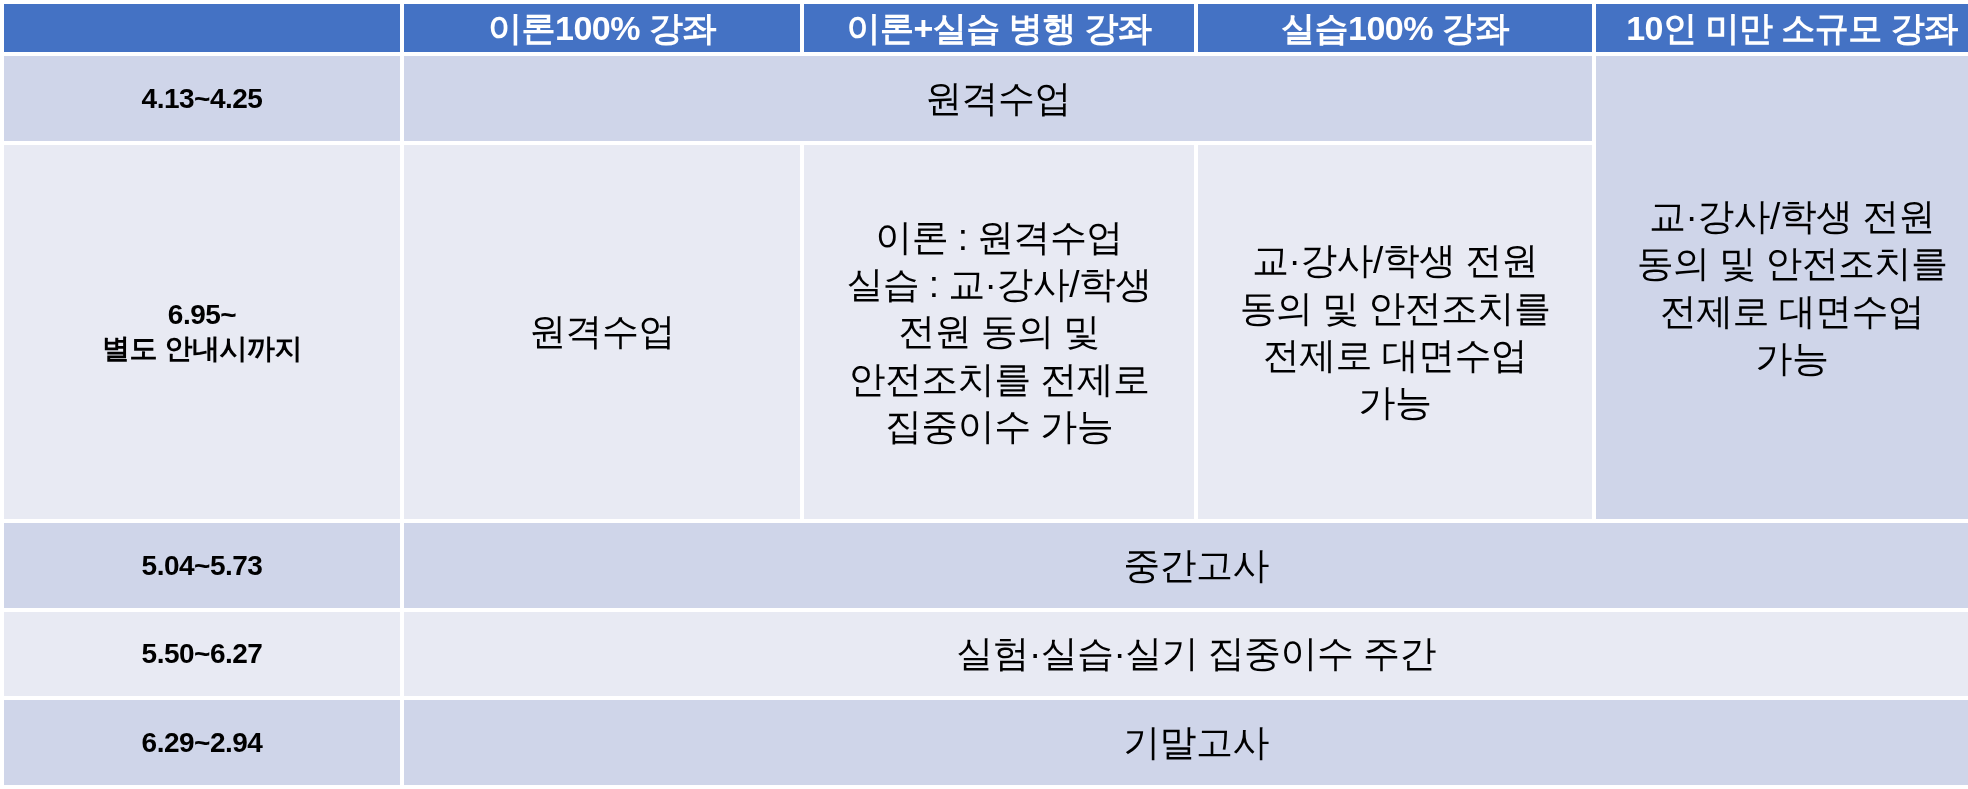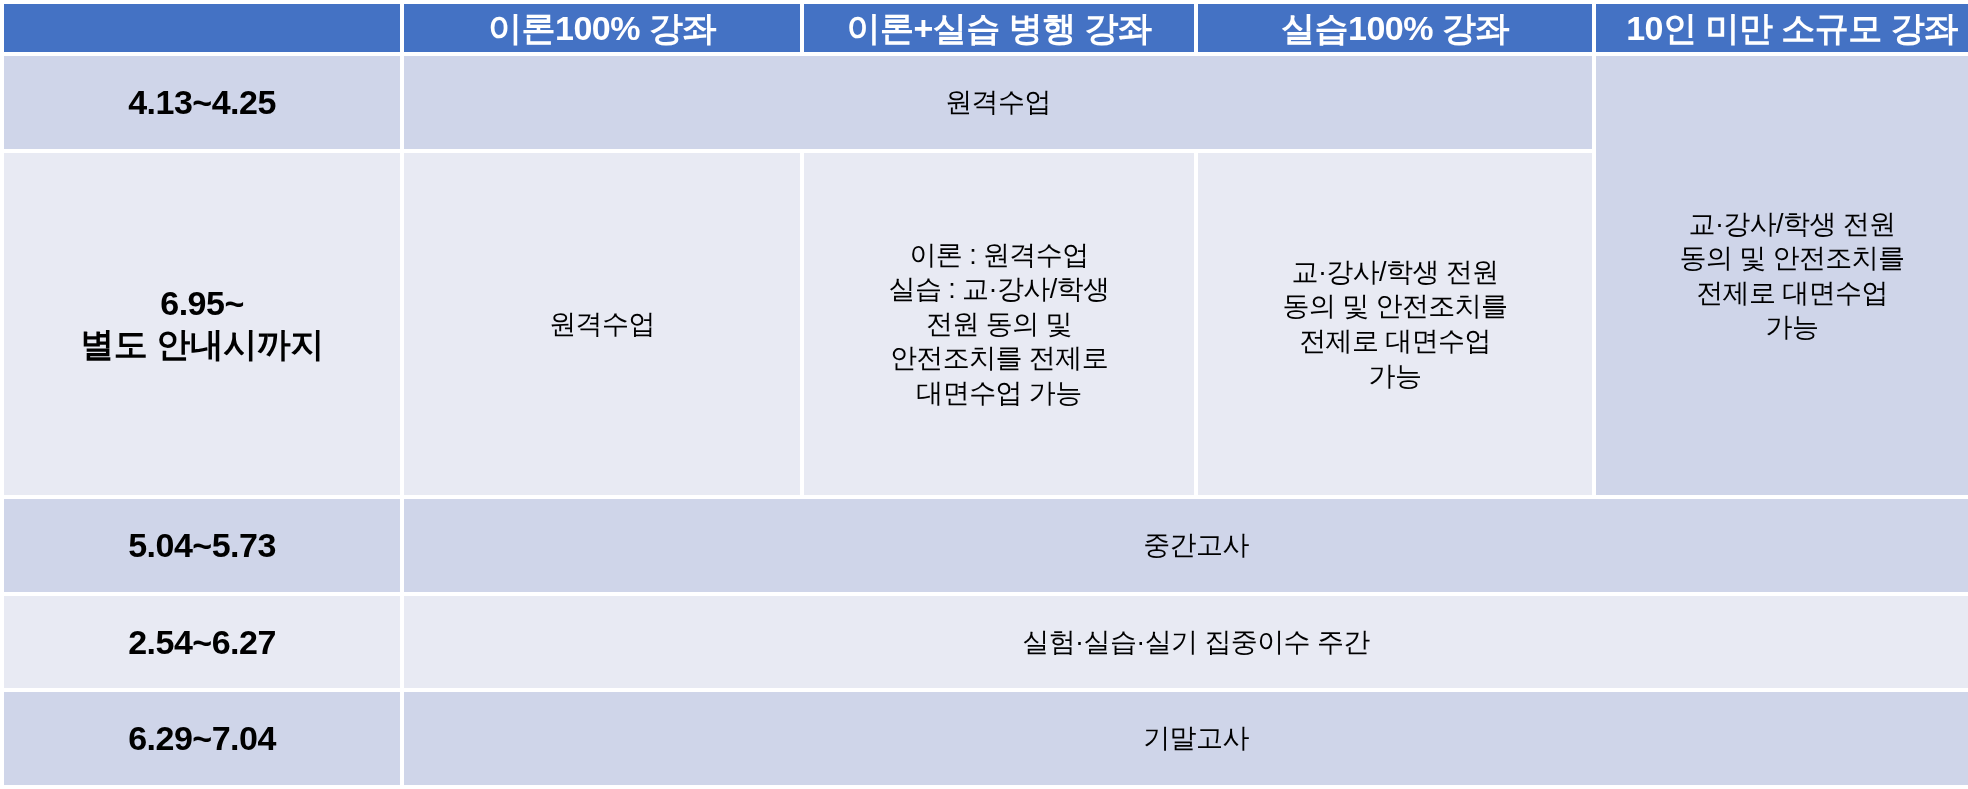--- a/index.html
+++ b/index.html
@@ -44,28 +44,28 @@
     line-height: 1.18;
     letter-spacing: -0.5px;
   }
   th.hdr-blank {
     background: #4472C4;
   }
   
   td.period {
     font-weight: bold;
     color: #000000;
-    font-size: 34px;
+    font-size: 28px;
     line-height: 1.2;
     letter-spacing: -0.5px;
   }
   
   td.cell {
     color: #000000;
-    font-size: 27px;
+    font-size: 37px;
     line-height: 1.28;
     font-weight: normal;
     letter-spacing: -0.6px;
   }
   
   .shade-dark { background: #CFD5E9; }
   .shade-light { background: #E8EAF3; }
 
   .multiline { white-space: pre-line; }
 
@@ -109,37 +109,37 @@
       </tr>
 
       <tr>
         <td class="period shade-light multiline">6.95~
 별도 안내시까지</td>
         <td class="cell shade-light multiline">원격수업</td>
         <td class="cell shade-light multiline">이론 : 원격수업
 실습 : 교·강사/학생
 전원 동의 및
 안전조치를 전제로
-대면수업 가능</td>
+집중이수 가능</td>
         <td class="cell shade-light multiline">교·강사/학생 전원
 동의 및 안전조치를
 전제로 대면수업
 가능</td>
       </tr>
 
       <tr>
         <td class="period shade-dark multiline">5.04~5.73</td>
         <td class="cell shade-dark multiline" colspan="4">중간고사</td>
       </tr>
 
       <tr>
-        <td class="period shade-light multiline">2.54~6.27</td>
+        <td class="period shade-light multiline">5.50~6.27</td>
         <td class="cell shade-light multiline" colspan="4">실험·실습·실기 집중이수 주간</td>
       </tr>
 
       <tr>
-        <td class="period shade-dark multiline">6.29~7.04</td>
+        <td class="period shade-dark multiline">6.29~2.94</td>
         <td class="cell shade-dark multiline" colspan="4">기말고사</td>
       </tr>
 
     </tbody>
   </table>
 </div>
 
 </body></html>

